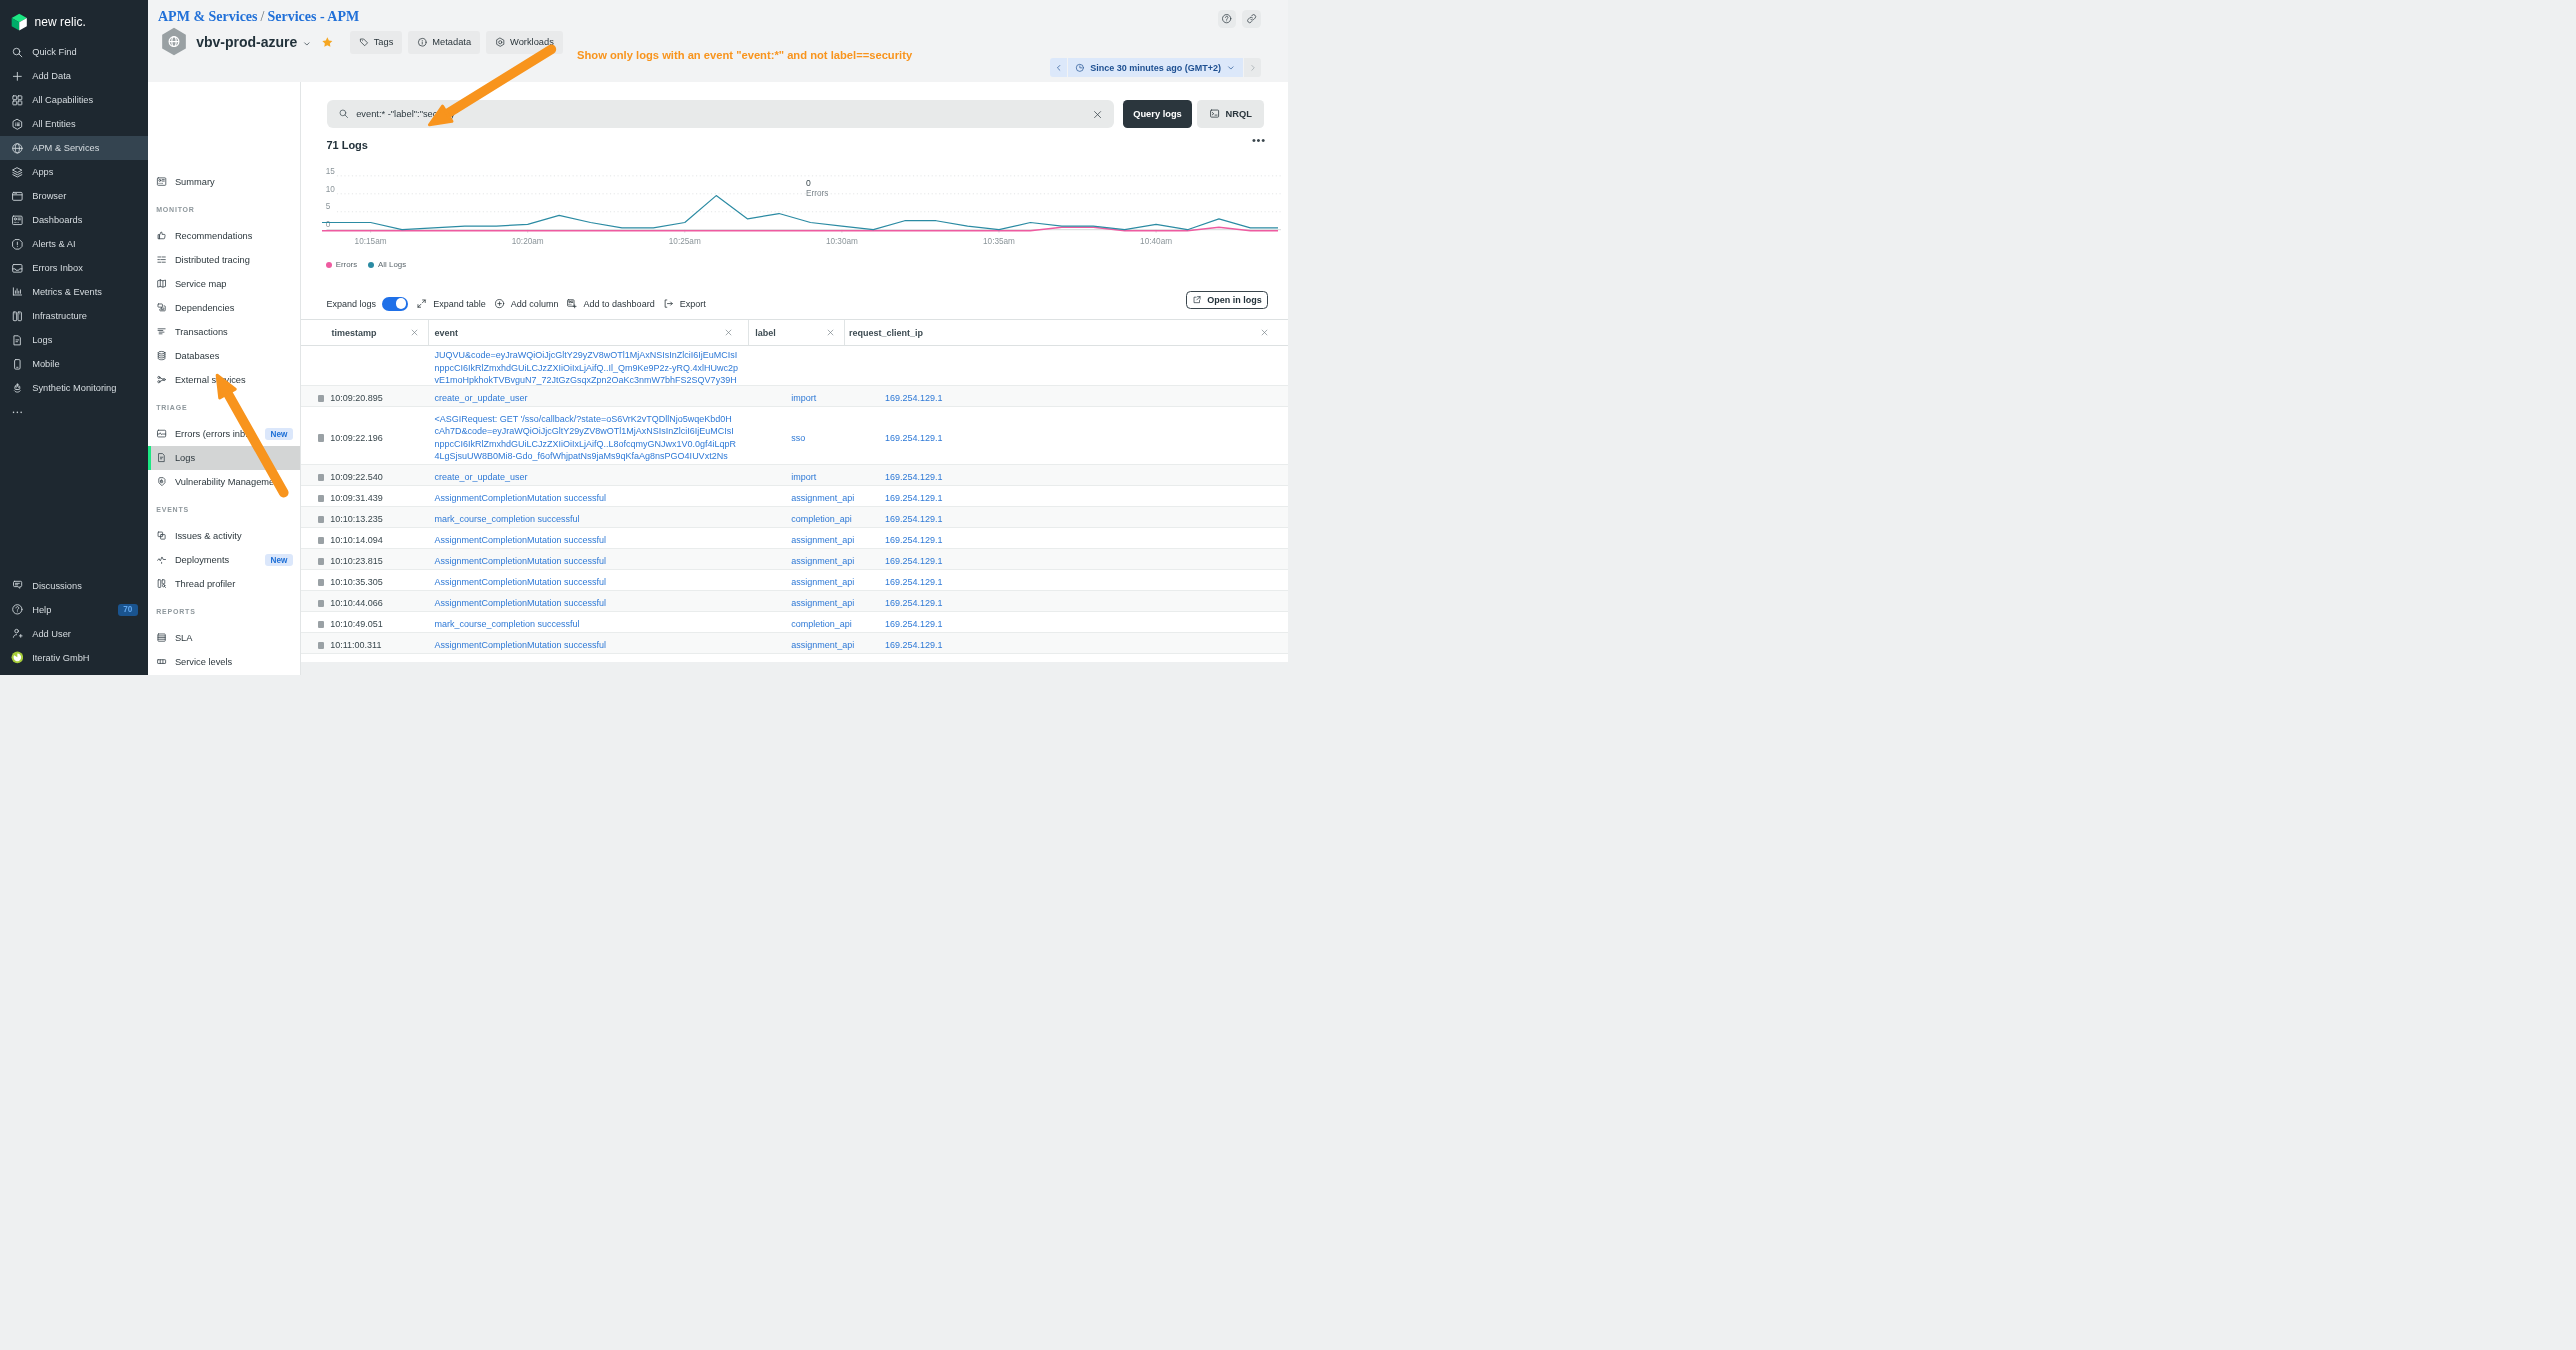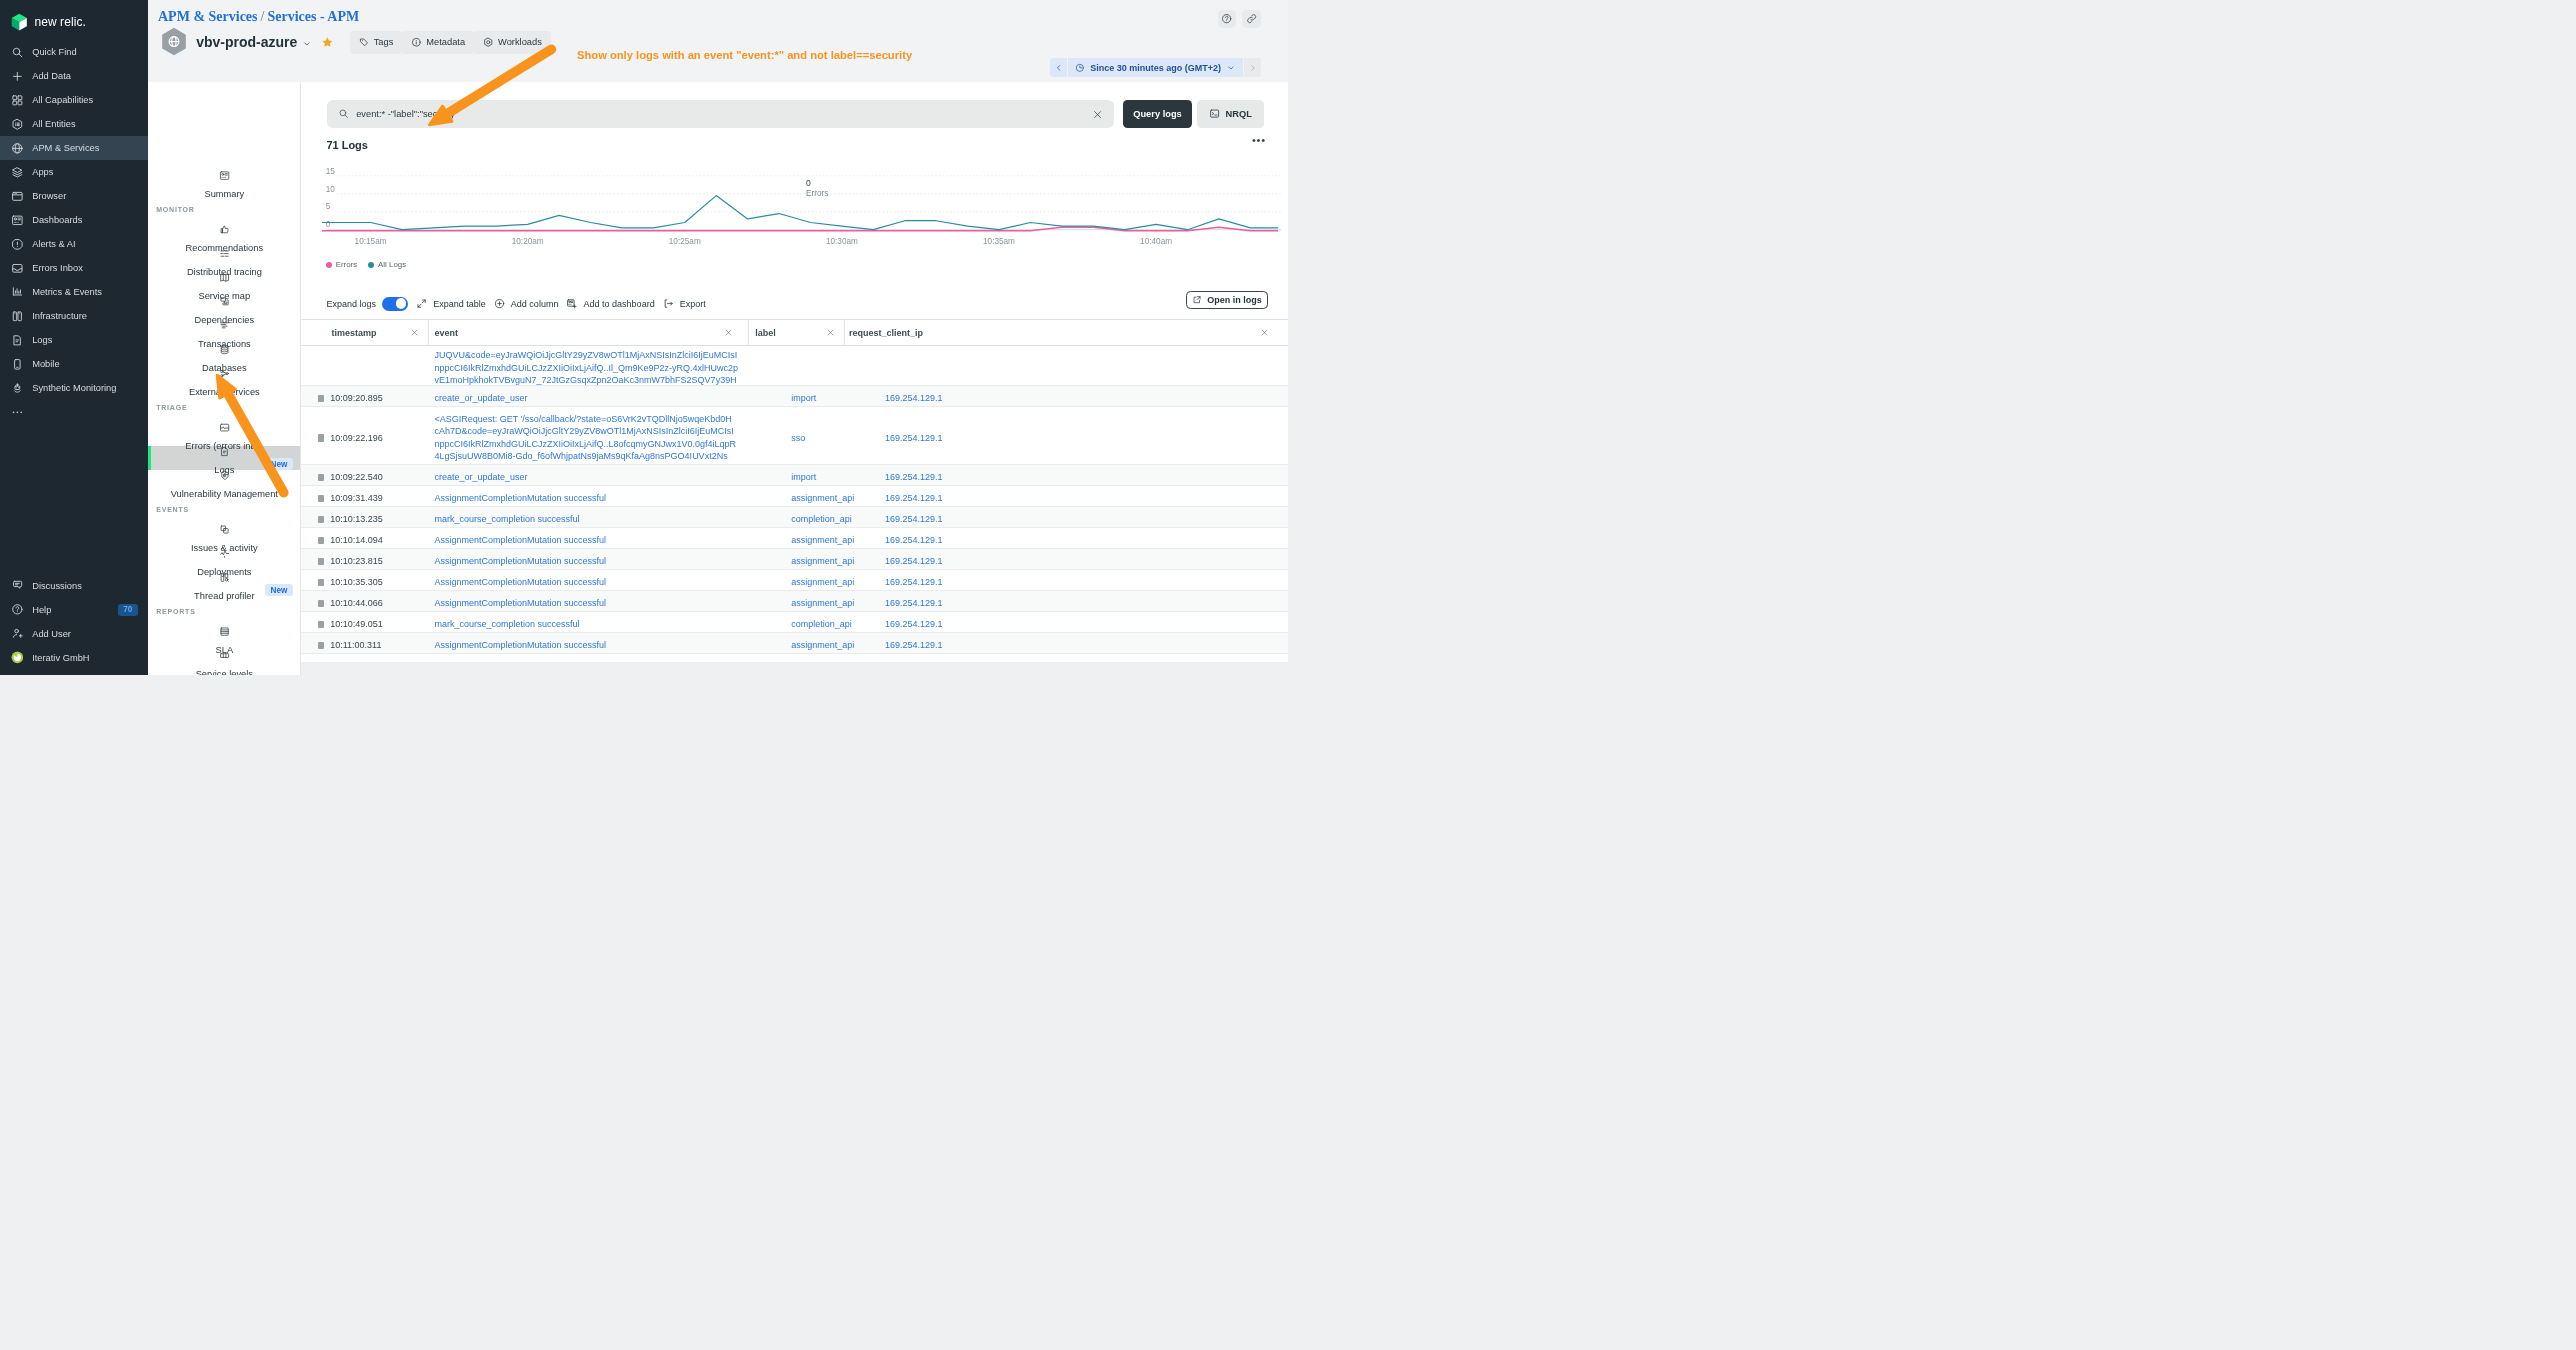--- a/index.html
+++ b/index.html
@@ -24,38 +24,38 @@
   .pageheader { height:82px; background:#f2f3f4; position:relative; flex:none; }
   .breadcrumb { position:absolute; left:10px; top:9px; font-size:14px; color:#2170d8; font-weight:600;font-family:Liberation Serif, serif; }
   .breadcrumb .sep { color:#6b757b; font-weight:400; padding:0 3px; }
   .crumb { cursor:pointer; }
   .titlerow { position:absolute; left:12px; top:27px; display:flex; align-items:center; }
   .hexicon { width:28px; height:30px; flex:none; }
   .pagetitle { font-size:14px; font-weight:700; color:#22313a; margin-left:8.2px; }
   .title-chev { width:9.7px; height:9.7px; color:#22313a; margin-left:4.5px; margin-top:3px; }
   .title-chev svg, .ibtn svg, .i svg { display:block; width:100%; height:100%; }
   .fav-star { width:12.7px; height:12.7px; color:#f5a623; margin-left:9px; }
-  .entity-btns { display:flex; margin-left:16.5px;justify-content:flex-end; }
+  .entity-btns { display:flex; gap:6px; margin-left:16.5px;justify-content:flex-end; }
   .ebtn { display:flex; align-items:center; gap:4.5px; height:23px; padding:0 9px; background:#e9eaeb; border:none; border-radius:3px; font-size:9.3px; color:#2b363c; font-family:inherit; cursor:pointer; }
   .ebtn .i { width:10.5px; height:10.5px; color:#2b363c; }
   .annotation { position:absolute; left:429px; top:49px; font-size:11.2px; font-weight:700; color:#f8941d; white-space:nowrap; }
   .topicons { position:absolute; right:27px; top:9.7px; display:flex; gap:6px; }
   .ibtn { width:18.7px; height:18.7px; border-radius:4.5px; background:#e8eaeb; border:none; color:#39454c; padding:3.7px; cursor:pointer; }
   .timepicker { position:absolute; right:27px; top:58px; display:flex; gap:0.7px; height:19.4px; }
   .tp-seg { display:flex; align-items:center; justify-content:center; background:#dce8fa; color:#1d4f91; border:none; font-family:inherit; cursor:pointer; }
   .tp-prev { width:17px; border-radius:3px 0 0 3px; }
   .tp-main { padding:0 7.5px; gap:5.2px; font-size:9px; font-weight:600; }
   .tp-next { width:17px; border-radius:0 3px 3px 0; background:#e8eaeb; color:#99a2a7; }
   .tp-seg .i { width:9.7px; height:9.7px; }
   .tp-chev { width:8.2px; height:8.2px; }
 
   .contentrow { display:flex; height:593px; }
   
   .subnav { width:153px; background:#fff; border-right:0.7px solid #e2e5e6; padding-top:88px; overflow:hidden; flex:none; }
-  .sub-item { display:flex; align-items:center; gap:7.5px; height:24px; padding:0 7.5px 0 8.2px; font-size:9.3px; color:#2c373d; white-space:nowrap; cursor:pointer;flex-direction:column; }
+  .sub-item { display:flex; align-items:center; gap:7.5px; height:24px; padding:0 7.5px 0 8.2px; font-size:9.3px; color:#2c373d; white-space:nowrap; cursor:pointer; }
   .sub-item .i { width:11.2px; height:11.2px; flex:none; color:#39454c; }
   .sub-item.sel { background:#d3d5d5; border-left:3px solid #1ce783; padding-left:5.2px; font-weight:400; }
   .sec-h { height:24px; margin:3px 0; display:flex; align-items:center; padding-left:8.2px; font-size:7px; font-weight:700; letter-spacing:0.8px; color:#8e979c; }
   .badge-new { margin-left:auto; background:#dbe7fb; color:#1d6fd6; font-size:8.2px; font-weight:600; border-radius:3px; padding:1.5px 5.2px; }
 
   
   .mainarea { position:relative; width:987px; }
   .panel { position:absolute; left:0; top:0; width:987px; height:580px; background:#fff; }
   .searchbar { position:absolute; left:26px; top:18px; width:787px; height:28px; background:#e8eaea; border-radius:6px; display:flex; align-items:center; padding:0 10.5px; gap:7.5px; }
   .searchbar .i { width:11.2px; height:11.2px; color:#4d5a61; flex:none; }

